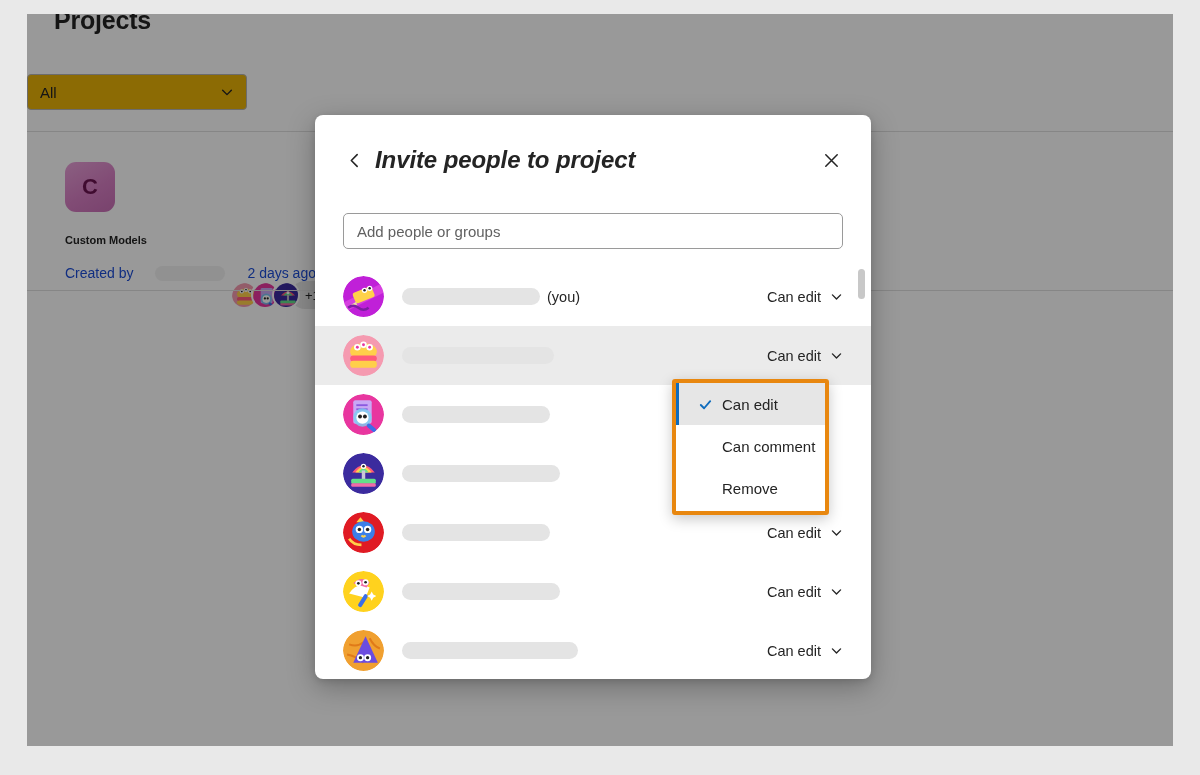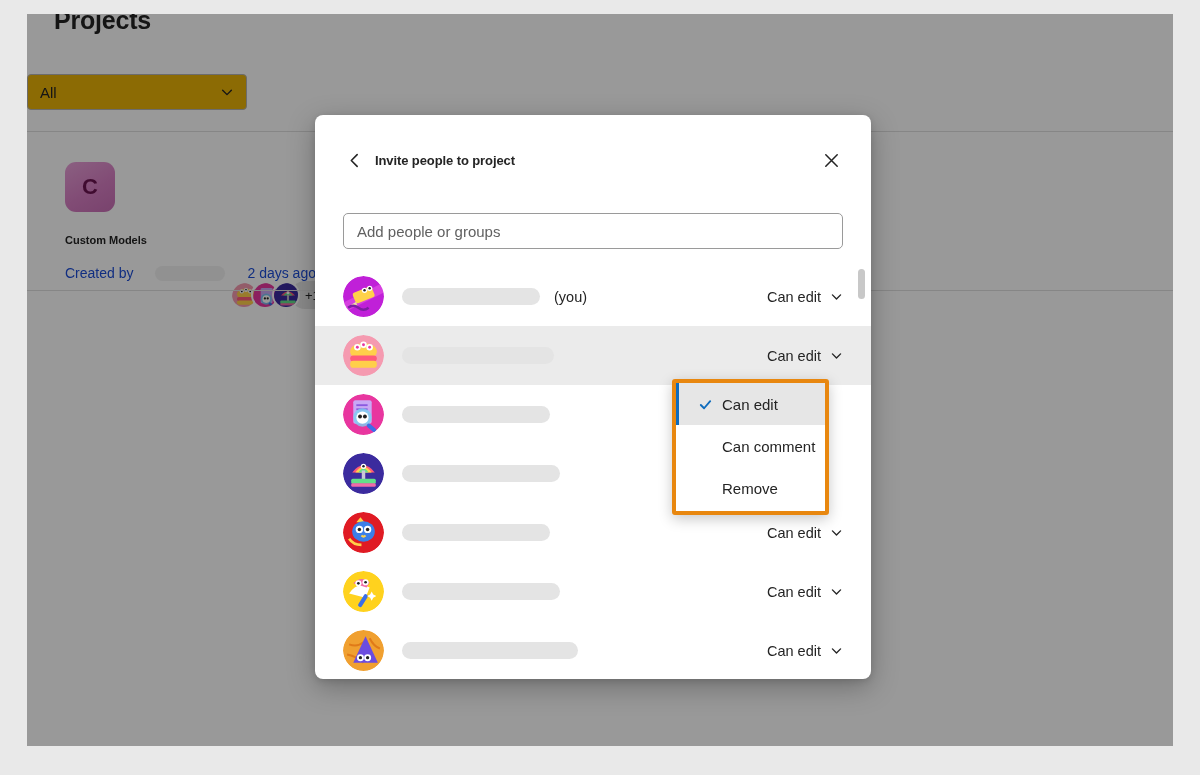--- a/index.html
+++ b/index.html
@@ -84,21 +84,21 @@
   }
   .m-header {
     position:absolute; left:0; top:0; width:556px; height:90px;
     display:flex; align-items:center; padding:0 28px;
   }
   .back-btn {
     width:22px; height:22px; display:flex; align-items:center; justify-content:center;
     color:#242424; margin-right:10px; cursor:pointer;
   }
   .m-title {
-    font-size:13px; font-weight:700; color:#242424; flex:1; letter-spacing:-0.1px;
+    font-size:24px; font-weight:700; color:#242424; flex:1; letter-spacing:-0.1px;font-style:italic;
   }
   .close-btn {
     width:24px; height:24px; display:flex; align-items:center; justify-content:center;
     color:#242424; cursor:pointer;
   }
 
   .m-input {
     position:absolute; left:28px; top:98px; width:500px; height:36px;
     border:1px solid #9a9a9a; border-radius:5px; background:#fff;
     font-size:15px; color:#5c5c5c; padding:16px 13px;
@@ -112,21 +112,21 @@
   }
   .row {
     position:relative; height:59px; width:556px;
     display:flex; align-items:center; padding:0 28px;
   }
   .row.hover { background:#ebebeb; }
   .row .av {
     width:41px; height:41px; border-radius:50%; flex:none; overflow:hidden;
     position:relative;
   }
-  .row .name-wrap { display:flex; align-items:center; gap:14px; margin-left:18px; flex:1; }
+  .row .name-wrap { display:flex; align-items:center; gap:7px; margin-left:18px; flex:1; }
   .row .redact { height:17px; border-radius:9px; background:#e4e4e4; }
   .row .you { font-size:14.5px; color:#242424; }
   .perm {
     display:flex; align-items:center; gap:9px; font-size:14.5px; color:#242424;
     cursor:pointer; white-space:nowrap;
   }
   .perm .chev { width:13px; height:13px; }
 
   .scroll-track {
     position:absolute; right:6px; top:0px; width:7px; height:412px;

